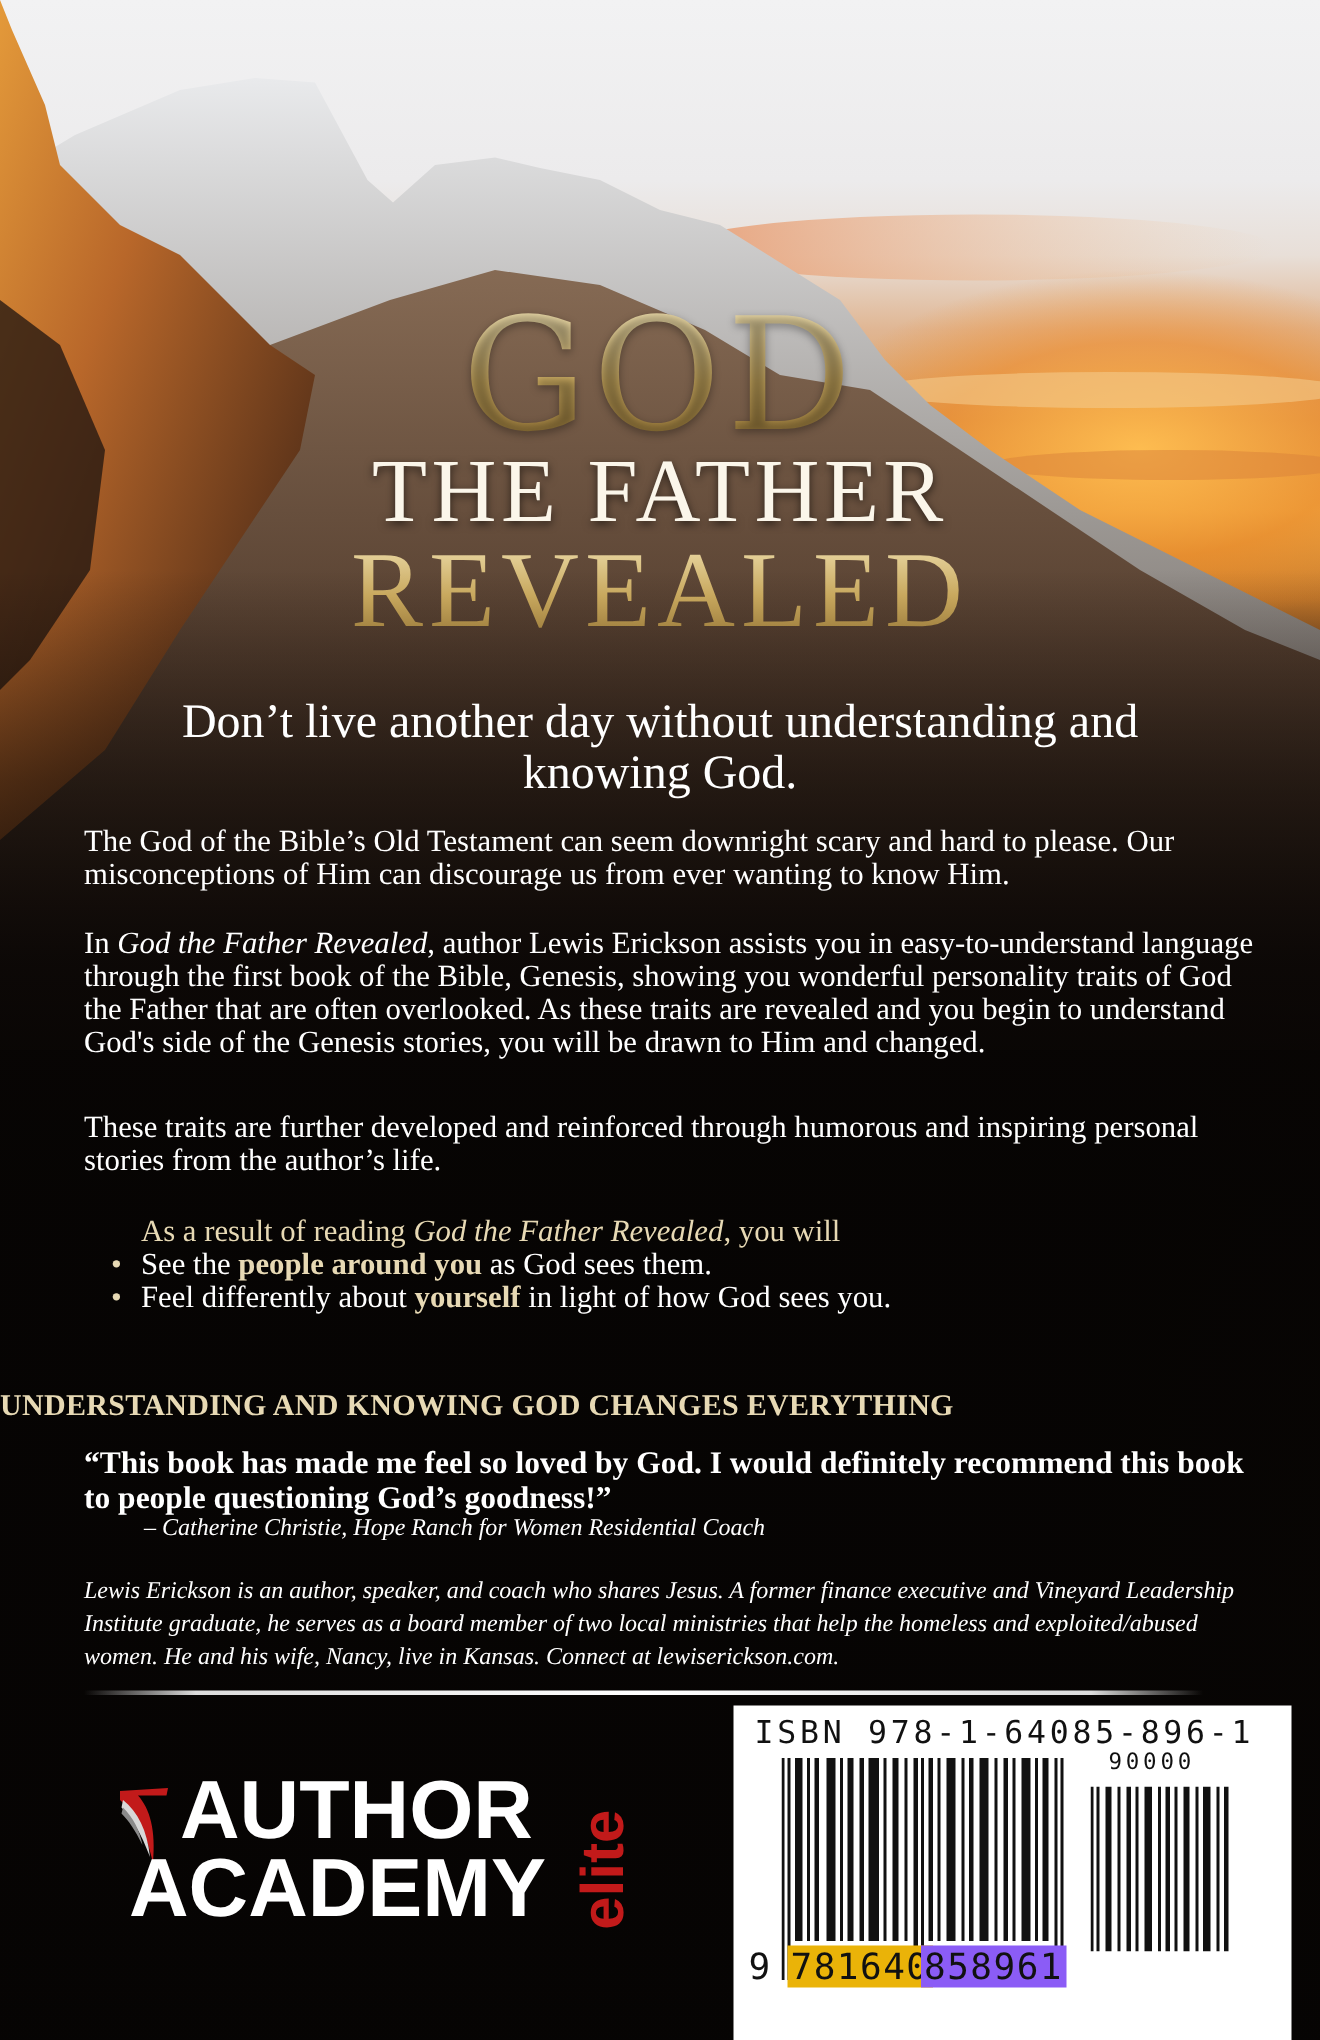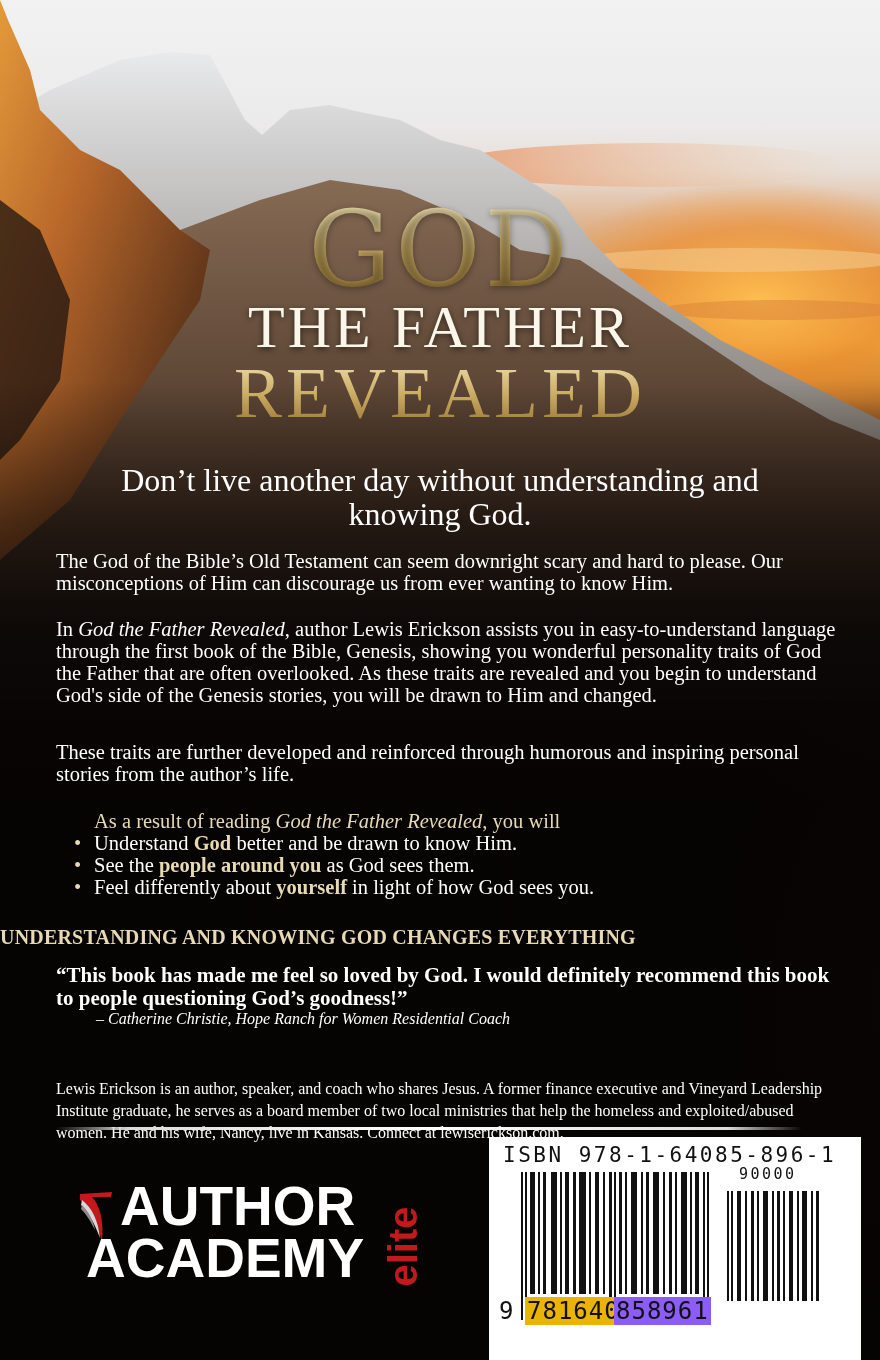--- a/index.html
+++ b/index.html
@@ -34,21 +34,21 @@
   .p2 { top: 618px; }
   .p3 { top: 741px; }
   .result-intro { position: absolute; left: 56px; top: 810px; font-size: 20.5px; line-height: 22px; color: #e7d9b4; font-weight: normal; margin-left: 38px; }
   .result-list { position: absolute; left: 74px; top: 832px; margin: 0; padding: 0; list-style: none; }
   .result-list li { font-size: 20.5px; line-height: 22px; color: #ffffff; }
   .result-list .bullet { display: inline-block; width: 20px; color: #e7d9b4; }
   .result-list b { color: #e7d9b4; }
   .tagline { position: absolute; left: 0; top: 926px; width: 880px; text-align: left; font-size: 20px; font-weight: bold; color: #e7d9b4; letter-spacing: 0.2px; }
   .quote { position: absolute; left: 56px; top: 964px; width: 780px; font-size: 21px; line-height: 23px; font-weight: bold; color: #ffffff; }
   .quote-attr { position: absolute; left: 96px; top: 1010px; font-size: 16px; font-style: italic; color: #ffffff; }
-  .bio { position: absolute; left: 56px; top: 1050px; width: 790px; font-size: 16px; line-height: 22px; color: #ffffff; margin-top: 28px; }
+  .bio { position: absolute; left: 56px; top: 1050px; width: 790px; font-size: 16px; line-height: 22px; font-style: italic; color: #ffffff; }
   .rule { position: absolute; left: 56px; top: 1127px; width: 746px; height: 3px;
     background: linear-gradient(90deg, rgba(255,255,255,0), #dcdcdc 10%, #ffffff 50%, #dcdcdc 90%, rgba(255,255,255,0)); }
 
   
   .logo { position: absolute; left: 78px; top: 1182px; width: 340px; height: 110px; }
   .logo-mark { position: absolute; left: 0; top: 6px; width: 40px; height: 56px; }
   .logo-line1, .logo-line2 { position: absolute; font-family: "Liberation Sans", "DejaVu Sans", sans-serif; font-weight: bold; color: #ffffff; letter-spacing: 0px; }
   .logo-line1 { left: 42px; top: -6px; font-size: 55px; line-height: 60px; }
   .logo-line2 { left: 8px; top: 46px; font-size: 55px; line-height: 60px; }
   .logo-elite { position: absolute; left: 300px; top: 2px; width: 40px; height: 110px; }
@@ -116,21 +116,20 @@
 
   <div class="body-text serif p1">The God of the Bible’s Old Testament can seem downright scary and hard to please. Our misconceptions of Him can discourage us from ever wanting to know Him.</div>
 
   <div class="body-text serif p2"><span>In </span><i>God the Father Revealed</i><span>, author Lewis Erickson assists you in easy-to-understand language through the first book of the Bible, Genesis, showing you wonderful personality traits of God the Father that are often overlooked. As these traits are revealed and you begin to understand God's side of the Genesis stories, you will be drawn to Him and changed.</span></div>
 
   <div class="body-text serif p3">These traits are further developed and reinforced through humorous and inspiring personal stories from the author’s life.</div>
 
   <div class="result-intro serif"><span>As a result of reading </span><i>God the Father Revealed</i><span>, you will</span></div>
 
   <ul class="result-list serif">
-    <li><span class="bullet">•</span><span>Understand </span><b>God</b><span> better and be drawn to know Him.</span></li>
     <li><span class="bullet">•</span><span>See the </span><b>people around you</b><span> as God sees them.</span></li>
     <li><span class="bullet">•</span><span>Feel differently about </span><b>yourself</b><span> in light of how God sees you.</span></li>
   </ul>
 
   <div class="tagline serif">UNDERSTANDING AND KNOWING GOD CHANGES EVERYTHING</div>
 
   <div class="quote serif">“This book has made me feel so loved by God. I would definitely recommend this book to people questioning God’s goodness!”</div>
   <div class="quote-attr serif">– Catherine Christie, Hope Ranch for Women Residential Coach</div>
 
   <div class="bio serif">Lewis Erickson is an author, speaker, and coach who shares Jesus. A former finance executive and Vineyard Leadership Institute graduate, he serves as a board member of two local ministries that help the homeless and exploited/abused women. He and his wife, Nancy, live in Kansas. Connect at lewiserickson.com.</div>

